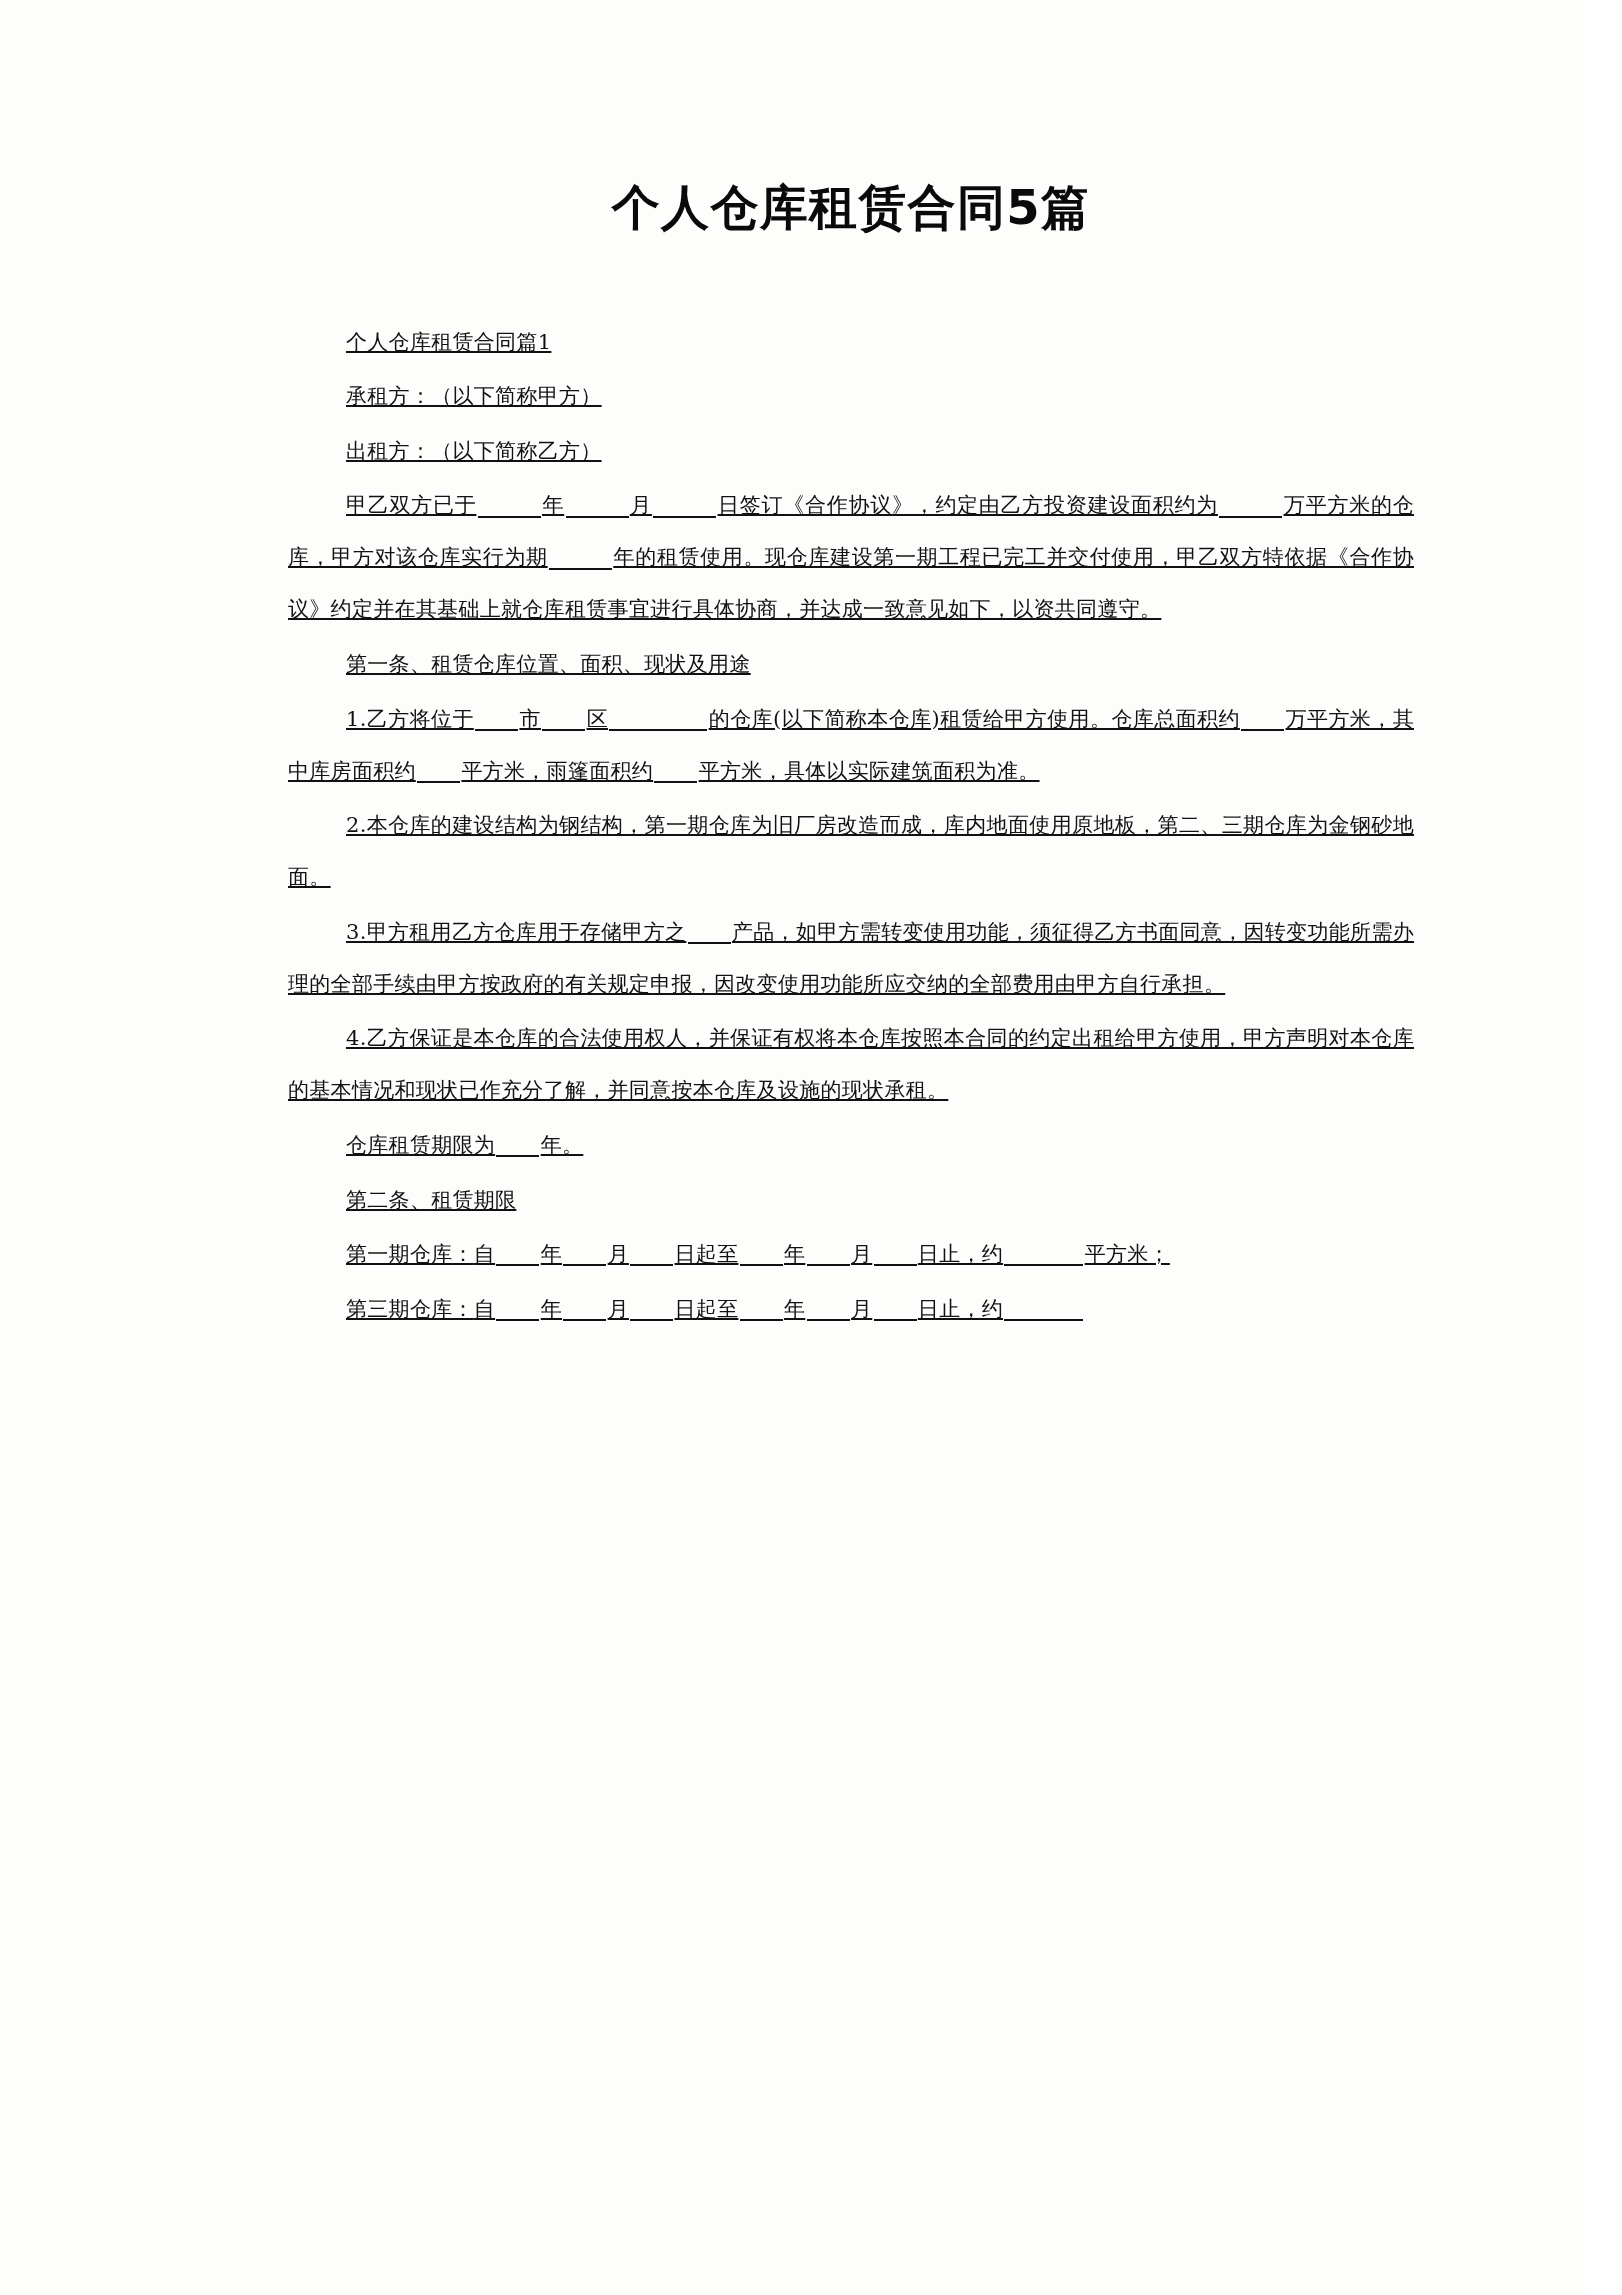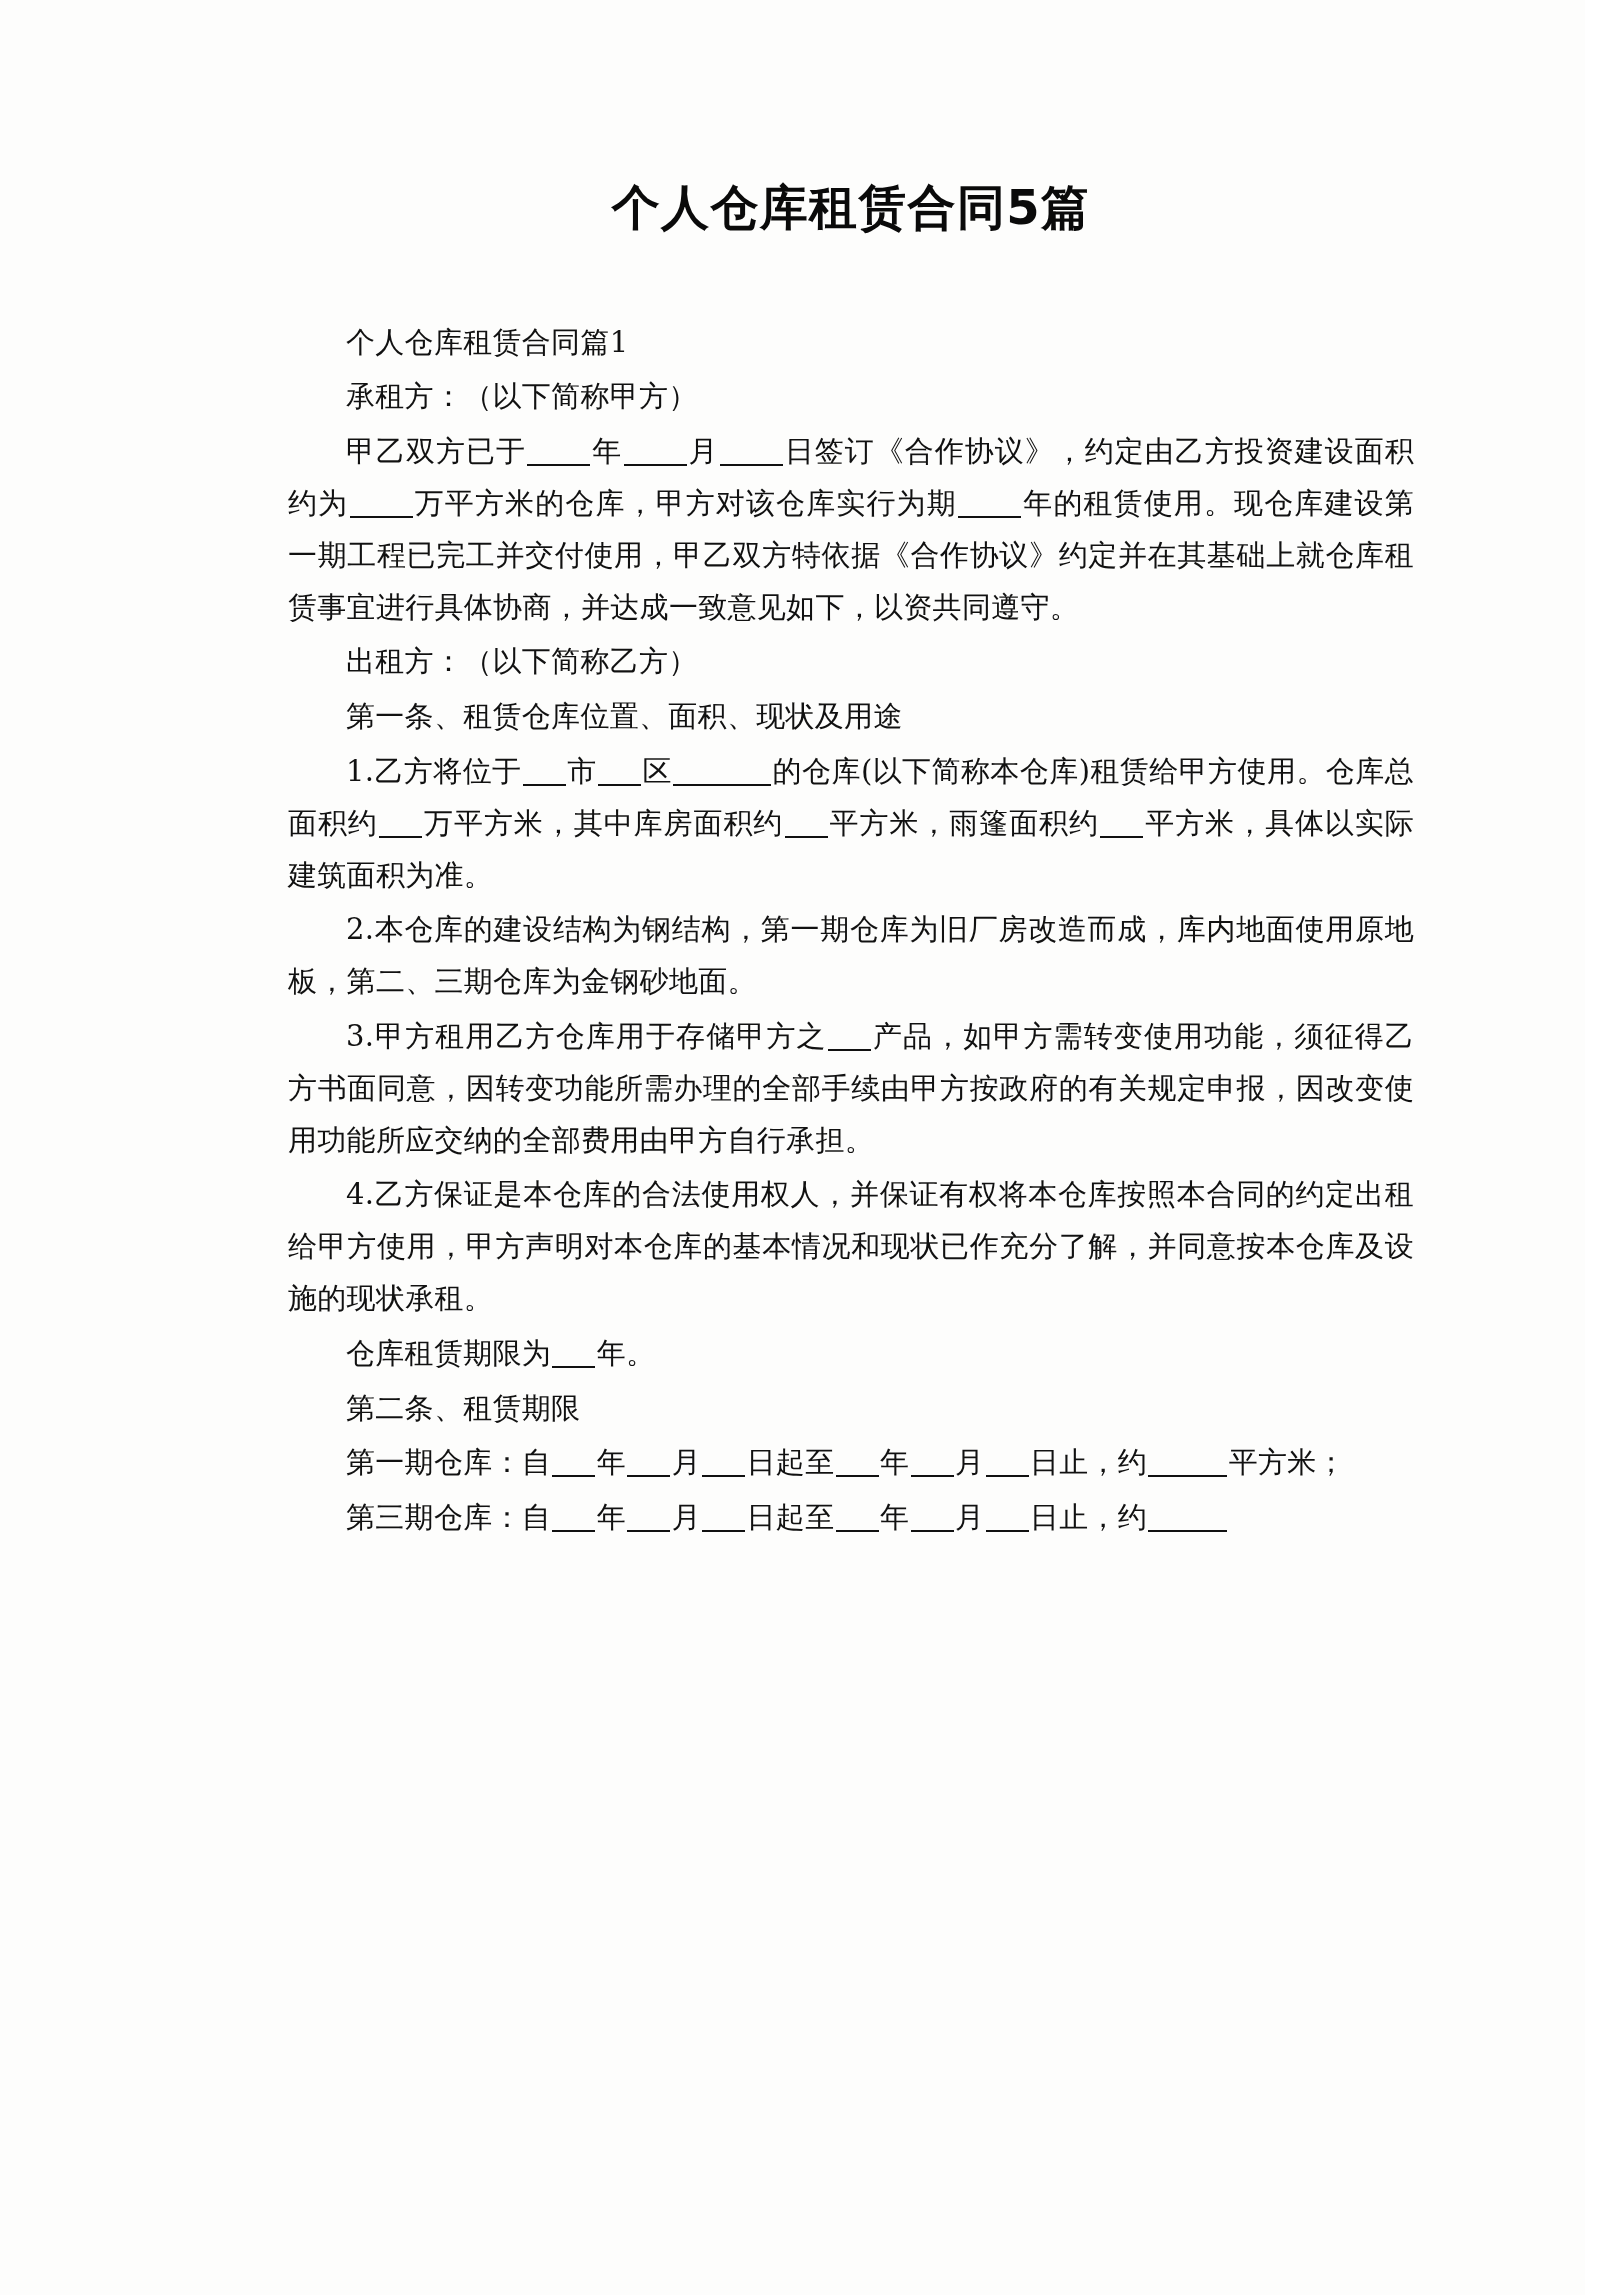--- a/index.html
+++ b/index.html
@@ -37,29 +37,30 @@
     font-weight: 700;
     font-size: 48px;
     line-height: 1.25;
     color: #0a0a0a;
     text-align: center;
     letter-spacing: 1.3px;
     margin: 0 0 79px 0;
     padding-top: 19.6px;
   }
   .para {
-    font-size: 29px;
+    font-size: 21px;
     line-height: 52px;
     color: #111111;
     text-align: justify;
     text-justify: inter-ideograph;
     text-indent: 58px;
     margin: 0 0 2.6px 0;
     letter-spacing: 0.3px;
     word-break: break-all;
+    text-decoration: underline;
   }
   .blank {
     display: inline-block;
     border-bottom: 2px solid #111111;
     vertical-align: baseline;
     height: 30px;
     margin: 0 1.3px -5.2px 1.3px;
   }
   .b-s  { width: 43px; }
   .b-m  { width: 63px; }
@@ -73,23 +74,23 @@
   <div class="paper"></div>
 
   <div class="content">
 
     <h1 class="doc-title">个人仓库租赁合同5篇</h1>
 
     <p class="para">个人仓库租赁合同篇1</p>
 
     <p class="para">承租方：（以下简称甲方）</p>
 
+    <p class="para">出租方：（以下简称乙方）</p>
+
     <p class="para"><span>甲乙双方已于</span><span class="blank b-m"></span><span>年</span><span class="blank b-m"></span><span>月</span><span class="blank b-m"></span><span>日签订《合作协议》，约定由乙方投资建设面积约为</span><span class="blank b-m"></span><span>万平方米的仓库，甲方对该仓库实行为期</span><span class="blank b-m"></span><span>年的租赁使用。现仓库建设第一期工程已完工并交付使用，甲乙双方特依据《合作协议》约定并在其基础上就仓库租赁事宜进行具体协商，并达成一致意见如下，以资共同遵守。</span></p>
-
-    <p class="para">出租方：（以下简称乙方）</p>
 
     <p class="para">第一条、租赁仓库位置、面积、现状及用途</p>
 
     <p class="para"><span>1.乙方将位于</span><span class="blank b-s"></span><span>市</span><span class="blank b-s"></span><span>区</span><span class="blank b-xl"></span><span>的仓库(以下简称本仓库)租赁给甲方使用。仓库总面积约</span><span class="blank b-s"></span><span>万平方米，其中库房面积约</span><span class="blank b-s"></span><span>平方米，雨篷面积约</span><span class="blank b-s"></span><span>平方米，具体以实际建筑面积为准。</span></p>
 
     <p class="para">2.本仓库的建设结构为钢结构，第一期仓库为旧厂房改造而成，库内地面使用原地板，第二、三期仓库为金钢砂地面。</p>
 
     <p class="para"><span>3.甲方租用乙方仓库用于存储甲方之</span><span class="blank b-s"></span><span>产品，如甲方需转变使用功能，须征得乙方书面同意，因转变功能所需办理的全部手续由甲方按政府的有关规定申报，因改变使用功能所应交纳的全部费用由甲方自行承担。</span></p>
 
     <p class="para">4.乙方保证是本仓库的合法使用权人，并保证有权将本仓库按照本合同的约定出租给甲方使用，甲方声明对本仓库的基本情况和现状已作充分了解，并同意按本仓库及设施的现状承租。</p>

